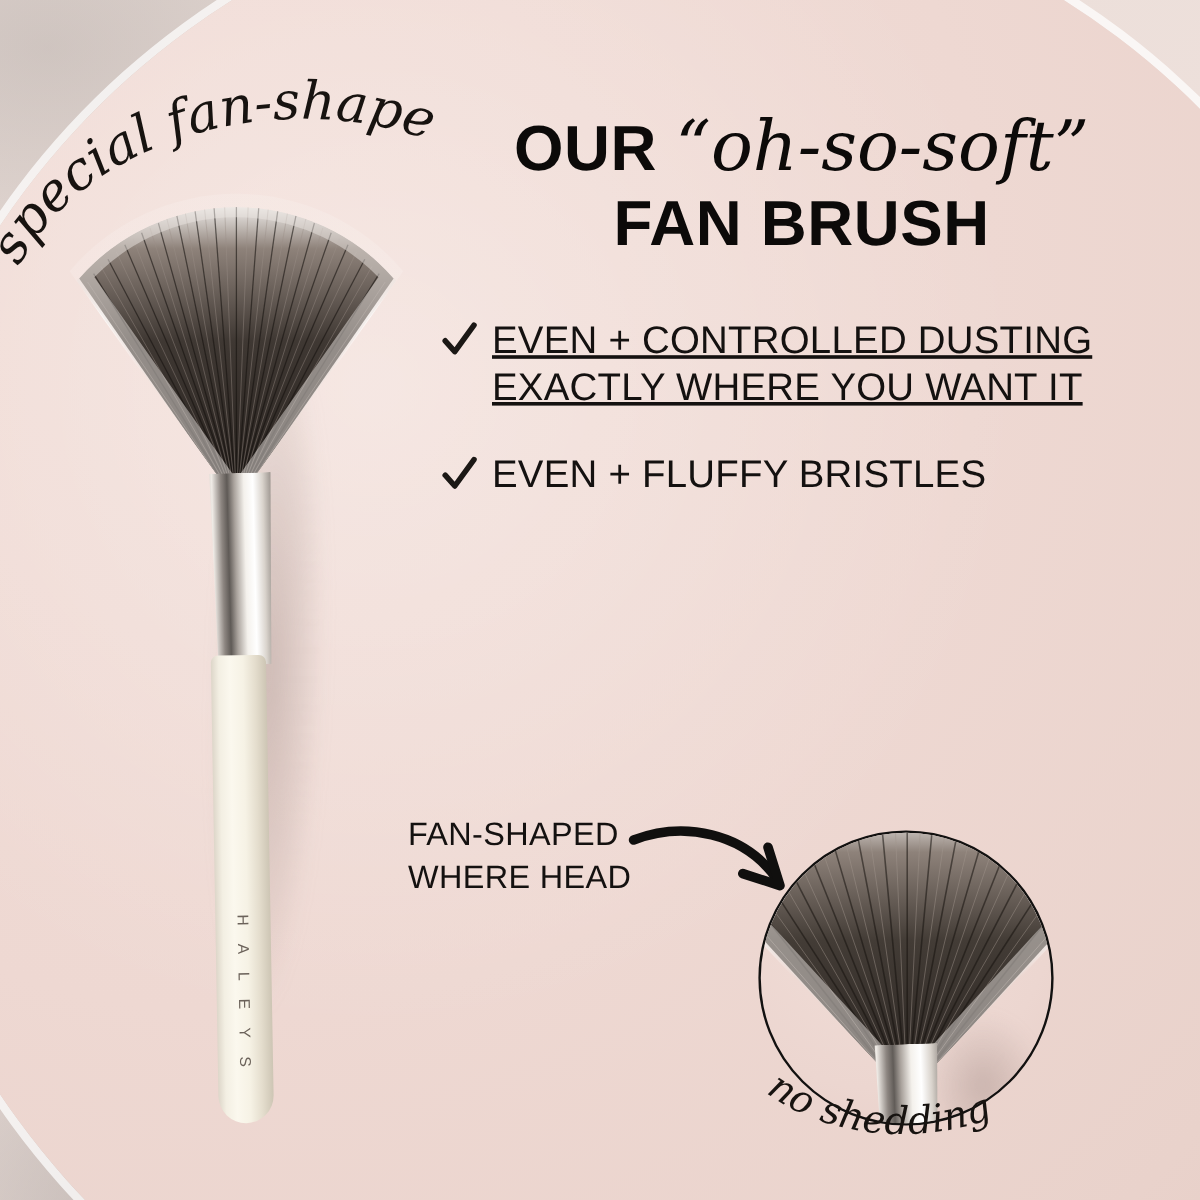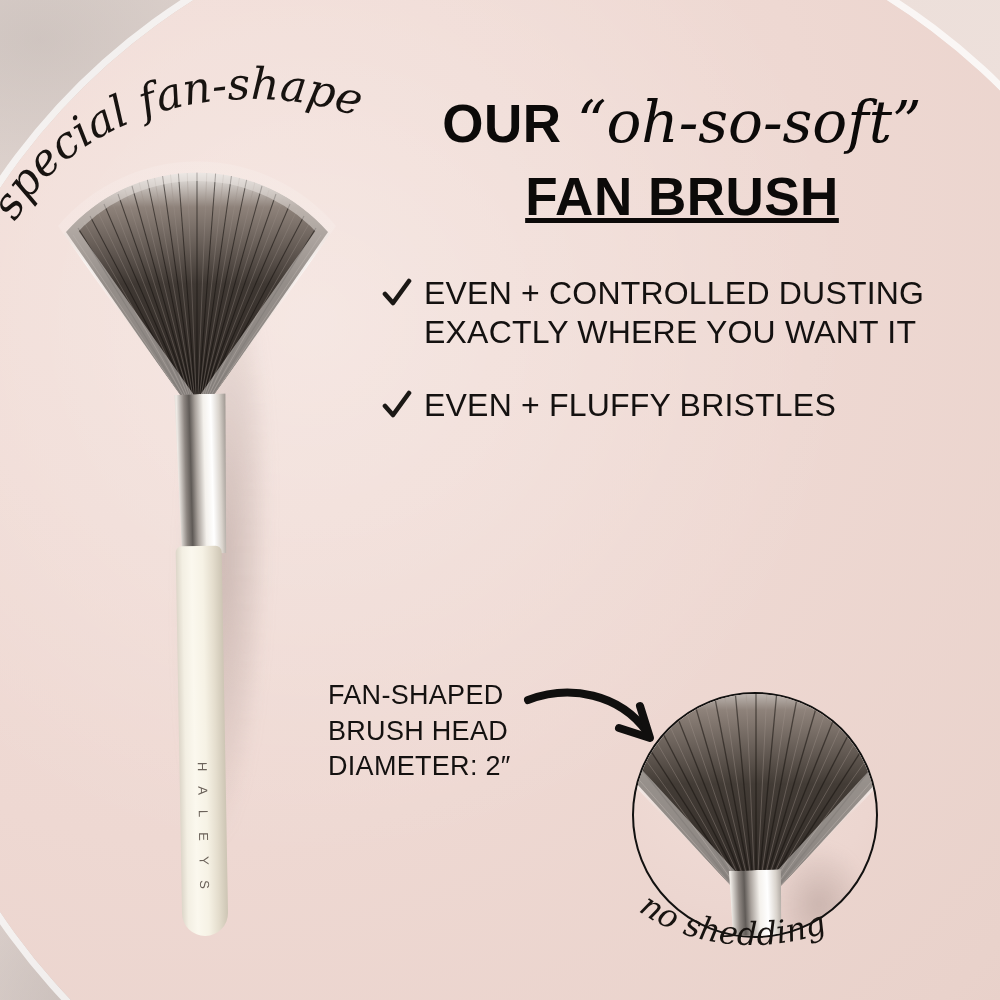--- a/index.html
+++ b/index.html
@@ -82,55 +82,54 @@
   }
   .handle-logo{
     position:absolute;left:50%;top:275px;
     transform:translateX(-50%) rotate(90deg);
     transform-origin:center;
     font-size:13px;letter-spacing:6px;color:#6b625a;
     white-space:nowrap;font-family:"Liberation Sans", sans-serif;
   }
 
   
-  .copy{position:absolute;left:382px;top:92px;width:600px;}
+  .copy{position:absolute;left:368px;top:92px;width:600px;}
   .headline{
     text-align:center;line-height:1.06;color:#0c0a09;
   }
   .headline .l1{font-size:53px;font-weight:700;letter-spacing:.5px;}
   .headline .l1 .our{font-family:"Liberation Sans",sans-serif;}
   .headline .l1 .quote{
     font-family:"DejaVu Serif", serif;font-style:italic;font-weight:400;
     font-size:58px;letter-spacing:0px;
   }
   .headline .l2{
-    font-size:53px;font-weight:700;letter-spacing:.5px;margin-top:16px;
+    font-size:53px;font-weight:700;letter-spacing:.5px;margin-top:6px;
     font-family:"Liberation Sans",sans-serif;
-    text-decoration:underline;
   }
 
   .bullets{margin-top:48px;}
   .bullet{
     display:flex;align-items:flex-start;gap:12px;
     margin-bottom:34px;
   }
   .check{
     flex:0 0 auto;width:30px;height:34px;margin-top:2px;
   }
   .check svg{display:block;}
   .btext{
     font-size:32px;line-height:1.22;color:#141110;
     letter-spacing:.2px;font-weight:400;
   }
-  .bullet.b1 .btext{width:560px;}
+  .bullet.b1 .btext{width:560px;text-decoration:underline;}
   .bullet.b2 .btext{width:560px;}
 
   
   .callout{
-    position:absolute;left:328px;top:678px;
+    position:absolute;left:340px;top:678px;
     font-size:27px;line-height:1.32;color:#141110;letter-spacing:.3px;
   }
   .arrow{position:absolute;left:524px;top:678px;width:160px;height:100px;}
   .arrow svg{display:block;overflow:visible;}
 
   .inset{
     position:absolute;left:632px;top:692px;width:242px;height:242px;
     border-radius:50%;
     border:2.5px solid #121110;
     overflow:hidden;
@@ -291,22 +290,21 @@
           </svg>
         </span>
         <span class="btext">EVEN + FLUFFY BRISTLES</span>
       </div>
 
     </div>
   </div>
 
   <div class="callout">
     <div>FAN-SHAPED</div>
-    <div>BRUSH HEAD</div>
-    <div>DIAMETER: 2″</div>
+    <div>WHERE HEAD</div>
   </div>
 
   <div class="arrow">
     <svg width="160" height="100" viewBox="0 0 160 100">
       <path d="M4 22 C 46 6, 96 16, 123 54" fill="none" stroke="#100f0e" stroke-width="8" stroke-linecap="round"></path>
       <path d="M95 50 L126 60 L116 28" fill="none" stroke="#100f0e" stroke-width="8" stroke-linecap="round" stroke-linejoin="round"></path>
     </svg>
   </div>
 
   <div class="inset">

